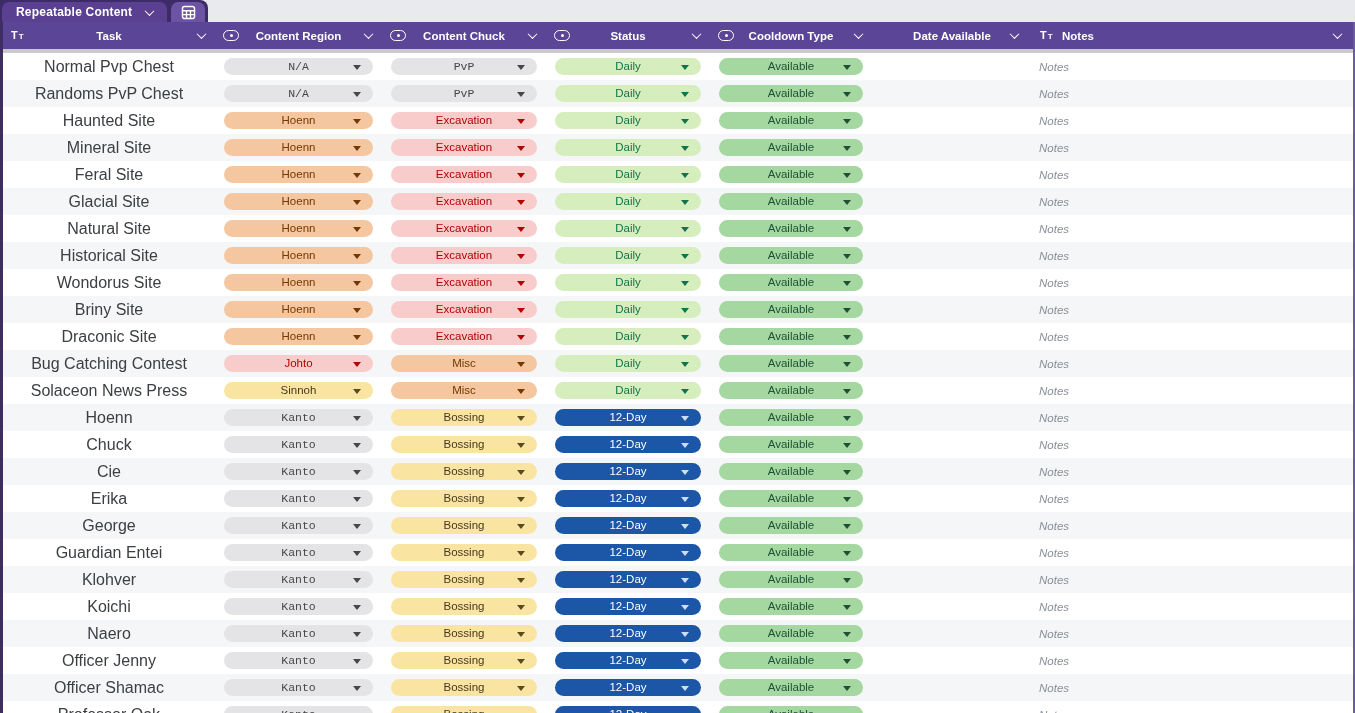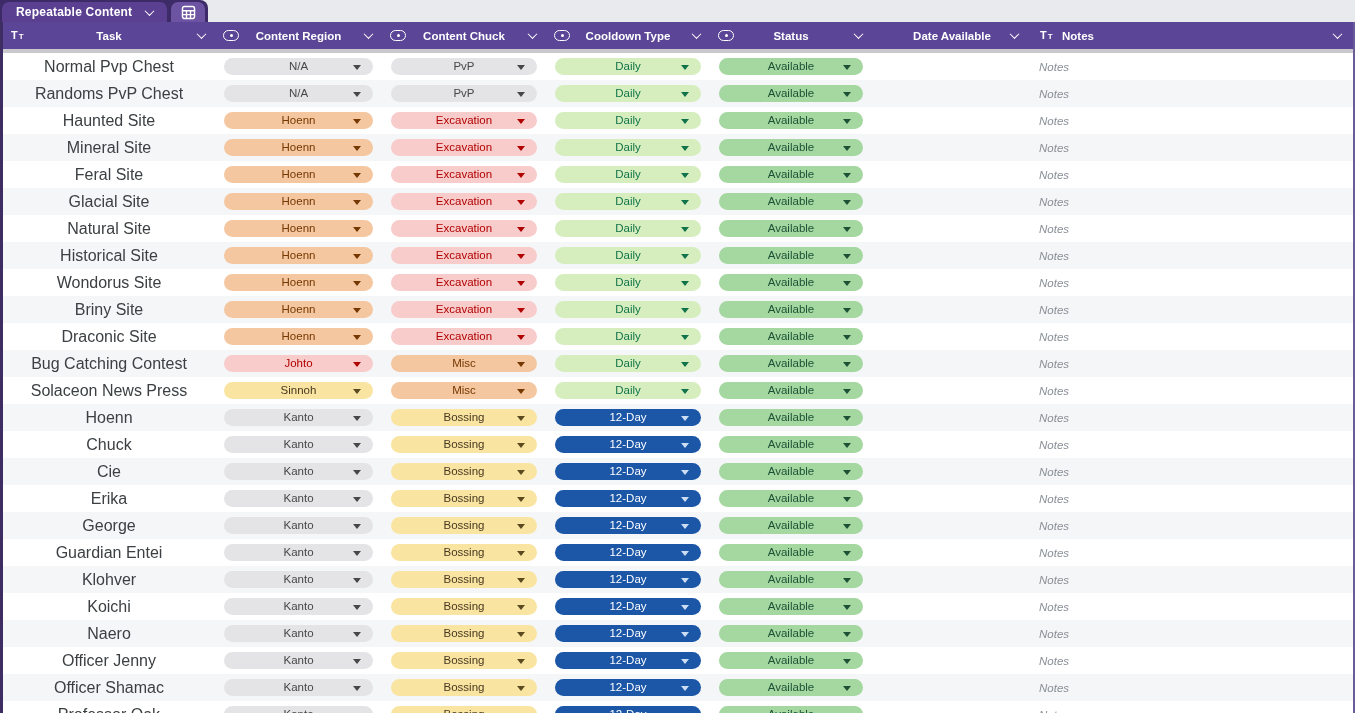--- a/index.html
+++ b/index.html
@@ -48,21 +48,21 @@
   .cell { display: flex; align-items: center; }
   .task-cell { justify-content: center; }
   .task-text { font-size: 16px; color: var(--cell-fg); }
   .chip-cell { padding: 0 9px; }
   .chip { position: relative; height: 17px; border-radius: 9px; flex: 1; display: flex;
           align-items: center; justify-content: center; font-size: 11.5px; cursor: pointer; }
   .chip-label { line-height: 1; }
   .chip-arrow { position: absolute; right: 12px; top: 50%; margin-top: -2px; width: 0; height: 0;
                 border-left: 4.5px solid transparent; border-right: 4.5px solid transparent;
                 border-top: 5px solid #000; }
-  .c-gray       { background: var(--chip-gray-bg);       color: var(--chip-gray-fg); }
+  .c-gray       { background: var(--chip-gray-bg);       color: var(--chip-gray-fg); font-family: Liberation Mono, monospace; }
   .c-gray       .chip-arrow { border-top-color: var(--chip-gray-arrow); }
   .c-lightgreen { background: var(--chip-lightgreen-bg); color: var(--chip-lightgreen-fg); }
   .c-lightgreen .chip-arrow { border-top-color: var(--chip-lightgreen-arrow); }
   .c-green      { background: var(--chip-green-bg);      color: var(--chip-green-fg); align-items: center; }
   .c-green      .chip-arrow { border-top-color: var(--chip-green-arrow); }
   .c-orange     { background: var(--chip-orange-bg);     color: var(--chip-orange-fg); }
   .c-orange     .chip-arrow { border-top-color: var(--chip-orange-arrow); }
   .c-pink       { background: var(--chip-pink-bg);       color: var(--chip-pink-fg); text-align: center; }
   .c-pink       .chip-arrow { border-top-color: var(--chip-pink-arrow); }
   .c-yellow     { background: var(--chip-yellow-bg);     color: var(--chip-yellow-fg); justify-content: center; }
@@ -114,28 +114,28 @@
         <span class="type-icon oval-icon">
             <i></i>
           </span>
         <span>Content Chuck</span>
         <span class="chev hchev"></span>
       </div>
       <div class="hcell">
         <span class="type-icon oval-icon">
             <i></i>
           </span>
-        <span>Cooldown Type</span>
+        <span>Status</span>
         <span class="chev hchev"></span>
       </div>
       <div class="hcell">
         <span class="type-icon oval-icon">
             <i></i>
           </span>
-        <span>Status</span>
+        <span>Cooldown Type</span>
         <span class="chev hchev"></span>
       </div>
       <div class="hcell date-h">
         <span>Date Available</span>
         <span class="chev hchev"></span>
       </div>
       <div class="hcell notes-h">
         <span class="type-icon ticon">T<small>T</small></span>
         <span>Notes</span>
         <span class="chev hchev"></span>

